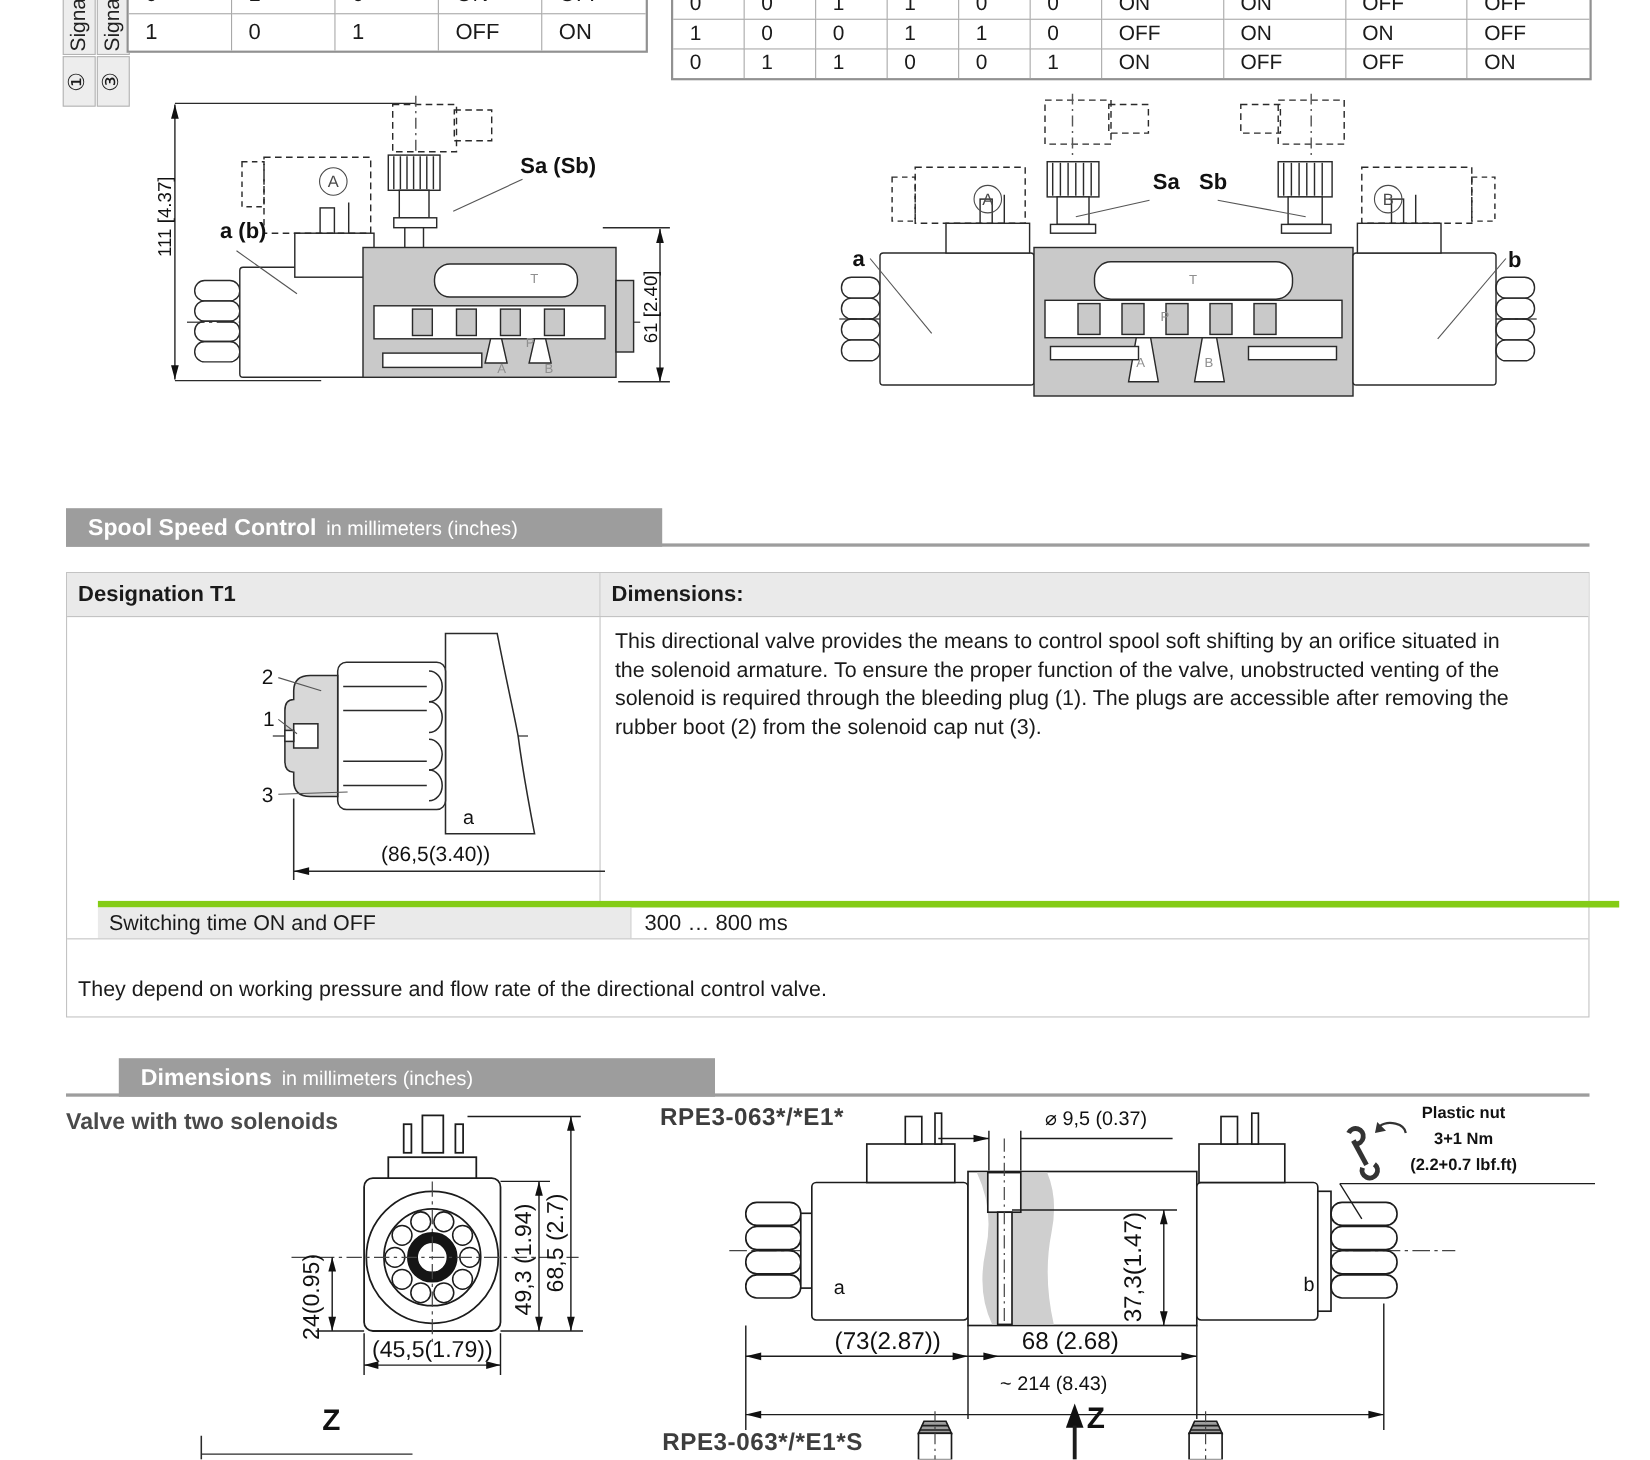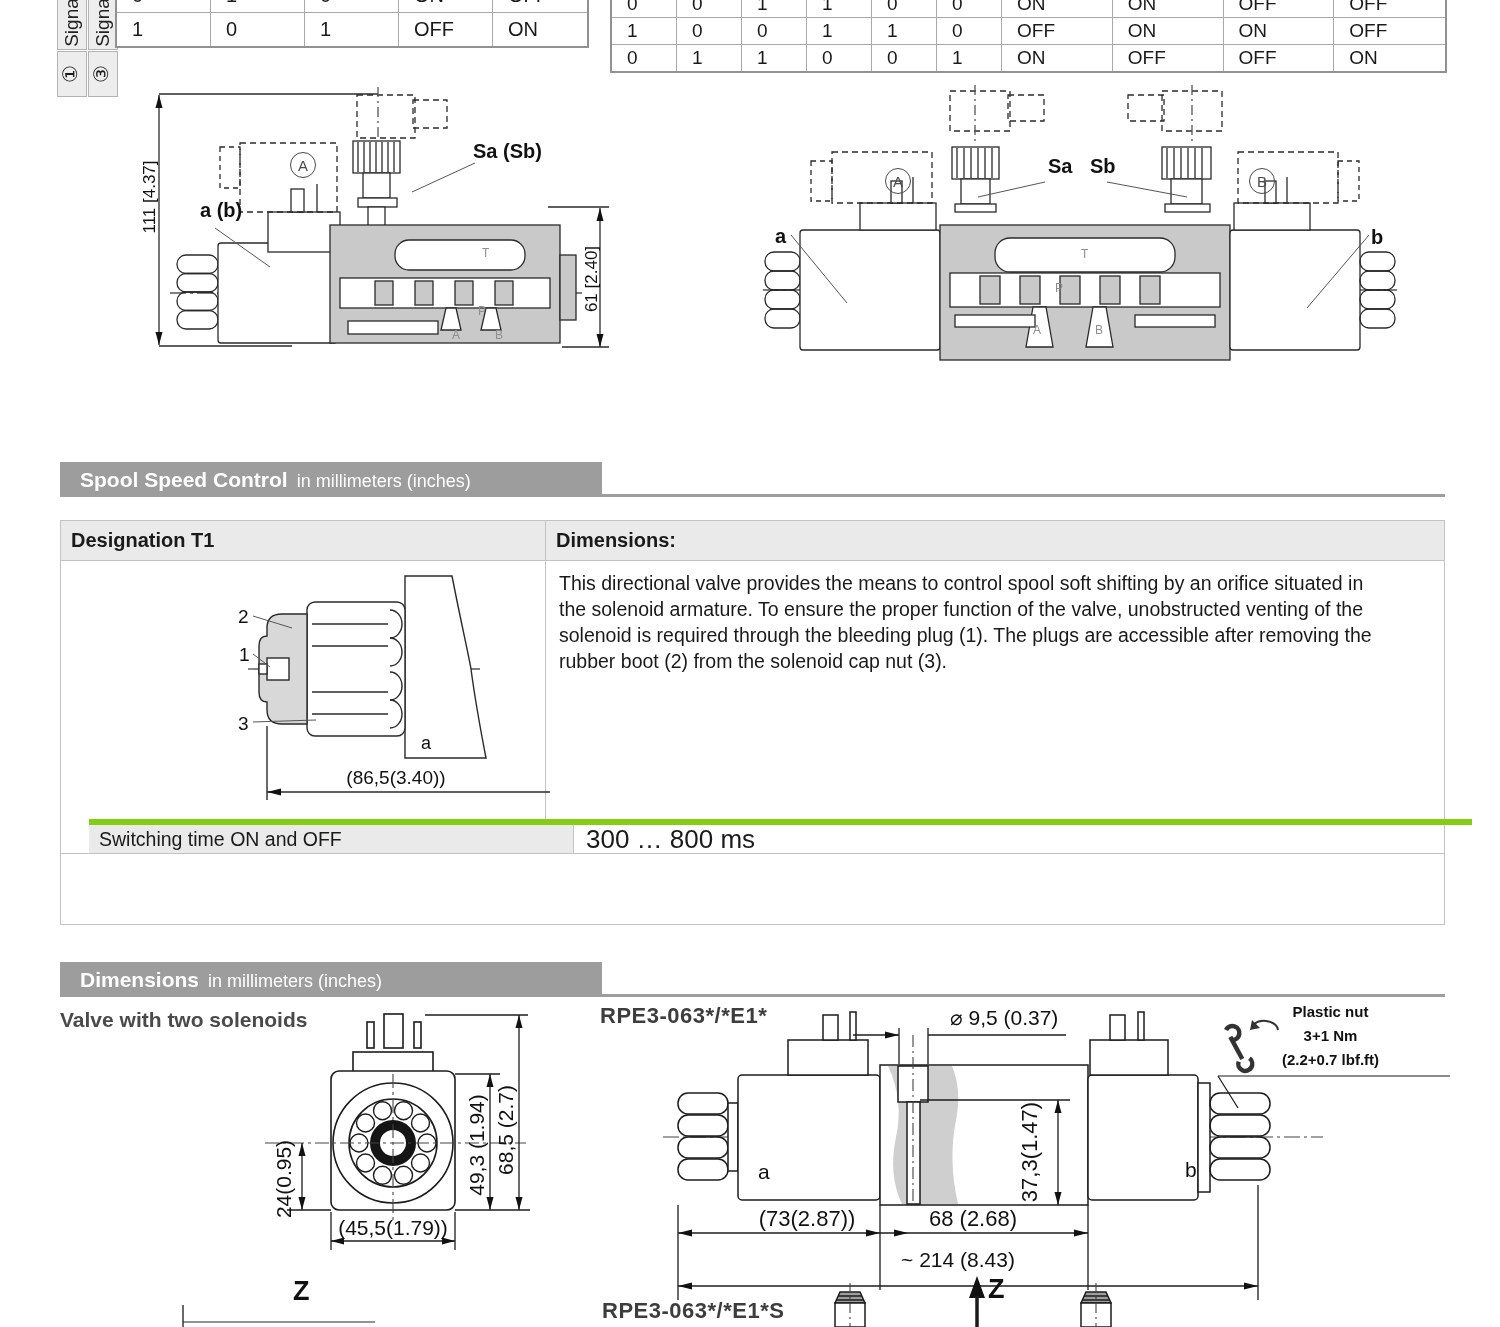--- a/index.html
+++ b/index.html
@@ -22,32 +22,32 @@
   .section-rule{position:absolute;left:60px;width:1385px;height:3px;background:#9d9d9d;}
   
   .info-table{position:absolute;left:60px;top:520px;width:1385px;height:405px;border:1.5px solid #c3c3c3;box-sizing:border-box;background:#fff;}
   .it-row{position:absolute;left:0;width:100%;box-sizing:border-box;}
   .it-cell-l{position:absolute;left:0;width:485px;height:100%;border-right:1px solid #c3c3c3;box-sizing:border-box;}
   .it-cell-r{position:absolute;left:485px;right:0;height:100%;box-sizing:border-box;}
   .hdr{background:#eaeaea;font-weight:bold;font-size:20px;}
   .hdr-text{padding:8px 10px;display:block;}
   .imp-text{font-size:19.5px;line-height:26px;padding:9px 55px 0 13px;display:block;}
   .sw-label{font-size:19.5px;padding-left:10px;display:flex;align-items:center;height:100%;background:#eaeaea;}
-  .sw-val{font-size:26px;padding-left:12px;display:flex;align-items:center;height:100%;}
+  .sw-val{font-size:20px;padding-left:12px;display:flex;align-items:center;height:100%;}
   .note-text{font-size:19.5px;line-height:23px;padding:11px 10px 0 10px;display:block;}
   
   .dl{position:absolute;font-size:17px;color:#111;white-space:nowrap;}
   .dl-c{text-align:center;}
   .rot{transform:rotate(-90deg);transform-origin:center;}
   .draw-bold{font-weight:bold;font-size:20px;}
   .circ{position:absolute;width:26px;height:26px;border:1.6px solid #4a4a4a;border-radius:50%;display:flex;align-items:center;justify-content:center;font-size:15px;color:#4a4a4a;background:transparent;box-sizing:border-box;}
   .port{position:absolute;font-size:12px;color:#8f8f8f;}
   .callout{position:absolute;font-size:19px;color:#111;}
   .big-dim{font-size:22px;}
-  .bigger-dim{font-size:21px;}
+  .bigger-dim{font-size:18px;}
   .gray-head{position:absolute;font-weight:bold;color:#4a4a4a;font-size:21px;}
   .rpe-title{position:absolute;font-weight:bold;color:#3d3d3d;font-size:22px;letter-spacing:0.5px;}
   .zlab{position:absolute;font-weight:bold;font-size:27px;color:#111;}
   .nut-note{position:absolute;left:1213px;top:1000px;width:235px;text-align:center;font-weight:600;font-size:15px;line-height:24px;color:#111;}
 </style>
 </head>
 <body>
 
 <div id="page">
 
@@ -305,20 +305,21 @@
       <div class="it-cell-l">
         <span class="sw-label">Switching time ON and OFF</span>
       </div>
       <div class="it-cell-r">
         <span class="sw-val">300 … 800 ms</span>
       </div>
     </div>
     <div class="it-row" style="top:332px;height:73px;border-top:1px solid #c3c3c3;">
       <span class="note-text">
         <br>
+        <span>They depend on working pressure and flow rate of the directional control valve.</span>
       </span>
     </div>
   </div>
 
   <div class="abs" style="left:220px;top:572px;width:330px;height:245px;">
     <svg width="330" height="245">
       <g stroke="#2a2a2a" stroke-width="1.4" fill="none">
         <line x1="28" y1="97" x2="264" y2="97" stroke="#555" stroke-dasharray="16 4 3 4"></line>
 
         <path d="M185,4 L232,4 C242,55 248,80 251,97 C254,120 260,155 266,186 L185,186 Z" fill="#fff"></path>
@@ -346,21 +347,21 @@
         <polygon points="47,220 61,216.5 61,223.5" fill="#111" stroke="none"></polygon>
       </g>
     </svg>
     <span class="callout" style="left:18px;top:34px;">2</span>
     <span class="callout" style="left:19px;top:72px;">1</span>
     <span class="callout" style="left:18px;top:141px;">3</span>
     <span class="callout" style="left:201px;top:161px;font-size:18px;">a</span>
     <div class="dl dl-c" style="left:100px;top:195px;width:152px;font-size:19px;">(86,5(3.40))</div>
   </div>
 
-  <div class="section-bar" style="top:962px;">
+  <div class="section-bar" style="top:962px;margin-left:48px;">
     <span class="t1">Dimensions</span>
     <span class="t2">in millimeters (inches)</span>
   </div>
   <div class="section-rule" style="top:994px;"></div>
 
   <div class="gray-head" style="left:60px;top:1008px;">Valve with two solenoids</div>
 
   <div class="abs" style="left:230px;top:1010px;width:330px;height:317px;">
     <svg width="330" height="317">
       <g stroke="#1c1c1c" stroke-width="1.6" fill="none">

